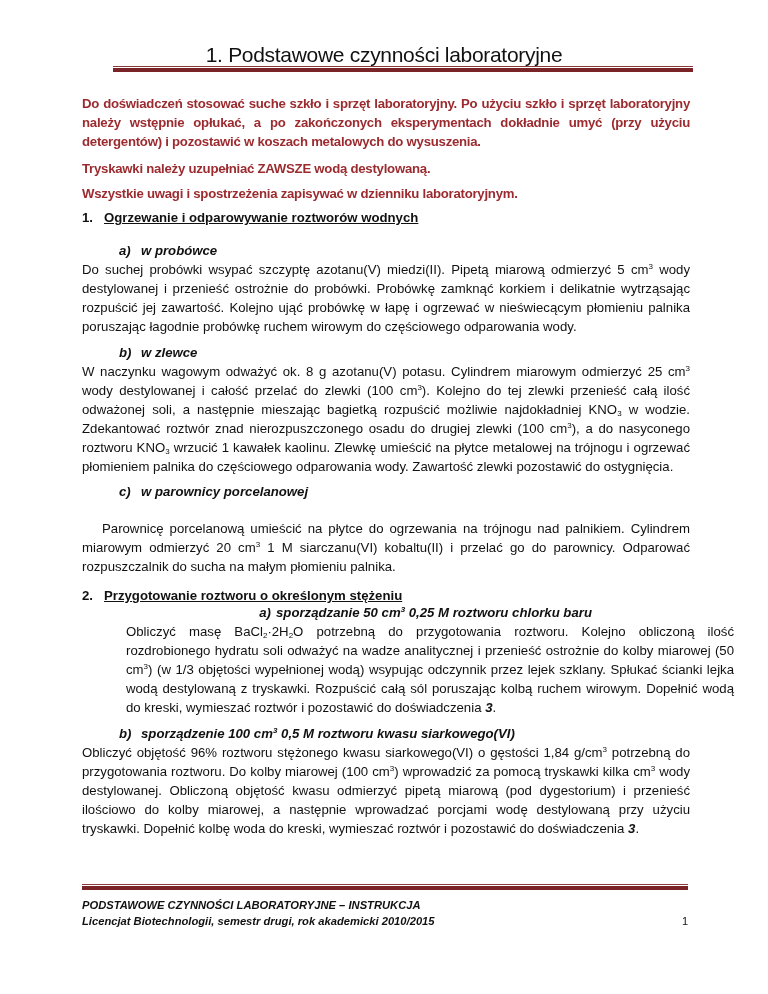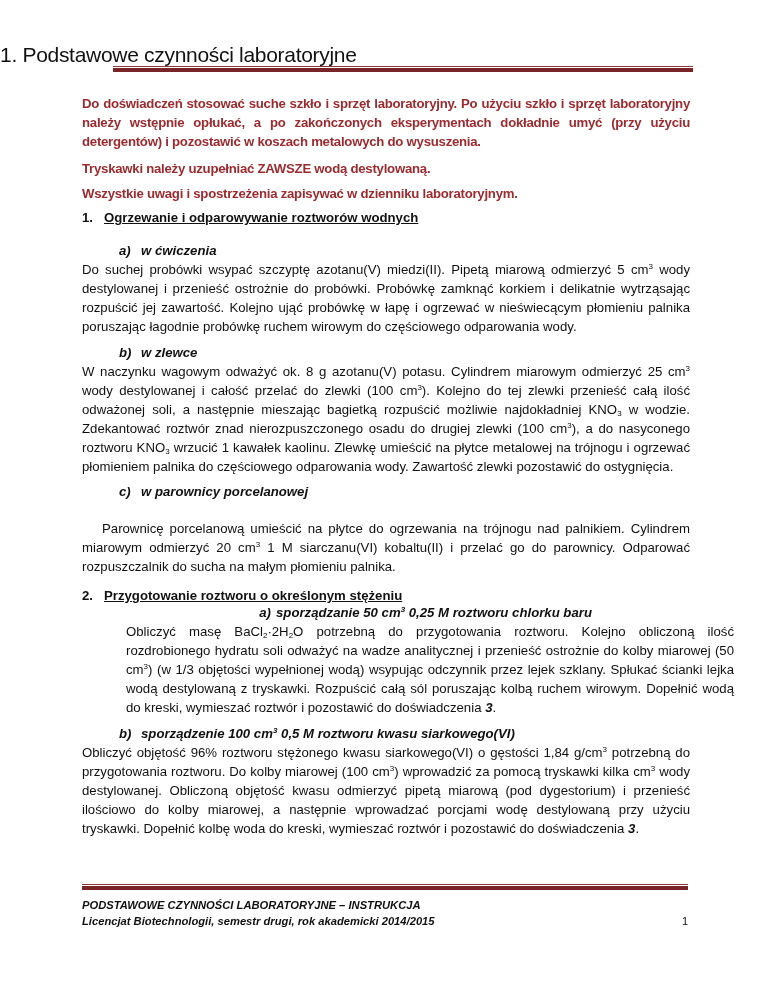--- a/index.html
+++ b/index.html
@@ -1,18 +1,18 @@
 <!DOCTYPE html>
 <html><head>
 <meta charset="utf-8">
 <style>
   html, body { margin: 0; padding: 0; background: #ffffff; }
   body { width: 768px; height: 994px; position: relative; overflow: hidden;
          font-family: "Liberation Sans", sans-serif; color: #111; }
-  .page-title { position: absolute; top: 43px; left: 0; width: 768px; 
+  .page-title { position: absolute; top: 43px; left: 0; width: 768px; text-align: center;
                 font-size: 21px; letter-spacing: -0.3px; color: #111; }
   .title-rule-thin { position: absolute; top: 66px; left: 113px; width: 580px; height: 1px; background: #8a3a3a; }
   .title-rule-thick { position: absolute; top: 68px; left: 113px; width: 580px; height: 4px; background: #7b2427; }
   .content { position: absolute; left: 82px; width: 608px; font-size: 13.2px; line-height: 18.9px; }
   .red { color: #9b2b2f; font-weight: bold; letter-spacing: -0.25px; }
   .just { text-align: justify; }
   p { margin: 0; }
   .sec-heading { font-weight: bold; font-size: 13.2px; }
   .sec-heading .num { display: inline-block; width: 22px; }
   .sec-heading .ttl { text-decoration: underline; }
@@ -42,21 +42,21 @@
 </div>
 <div class="content red" style="top:185px;">
   <p>Wszystkie uwagi i spostrzeżenia zapisywać w dzienniku laboratoryjnym.</p>
 </div>
 
 <div class="content sec-heading" style="top:209px;">
   <span class="num">1.</span><span class="ttl">Ogrzewanie i odparowywanie roztworów wodnych</span>
 </div>
 
 <div class="content sub-heading" style="top:242px;">
-  <span class="lbl">a)</span><span>w ćwiczenia</span>
+  <span class="lbl">a)</span><span>w probówce</span>
 </div>
 <div class="content just" style="top:261px;">
   <p><span>Do suchej probówki wsypać szczyptę azotanu(V) miedzi(II). Pipetą miarową odmierzyć 5 cm</span><sup>3</sup><span> wody destylowanej i przenieść ostrożnie do probówki. Probówkę zamknąć korkiem i delikatnie wytrząsając rozpuścić jej zawartość. Kolejno ująć probówkę w łapę i ogrzewać w nieświecącym płomieniu palnika poruszając łagodnie probówkę ruchem wirowym do częściowego odparowania wody.</span></p>
 </div>
 
 <div class="content sub-heading" style="top:344px;">
   <span class="lbl">b)</span><span>w zlewce</span>
 </div>
 <div class="content just" style="top:363px;">
   <p><span>W naczynku wagowym odważyć ok. 8 g azotanu(V) potasu. Cylindrem miarowym odmierzyć 25 cm</span><sup>3</sup><span> wody destylowanej i całość przelać do zlewki (100 cm</span><sup>3</sup><span>). Kolejno do tej zlewki przenieść całą ilość odważonej soli, a następnie mieszając bagietką rozpuścić możliwie najdokładniej KNO</span><sub>3</sub><span> w wodzie. Zdekantować roztwór znad nierozpuszczonego osadu do drugiej zlewki (100 cm</span><sup>3</sup><span>), a do nasyconego roztworu KNO</span><sub>3</sub><span> wrzucić  1 kawałek kaolinu. Zlewkę umieścić na płytce metalowej na trójnogu i ogrzewać  płomieniem palnika do częściowego odparowania wody. Zawartość zlewki pozostawić do ostygnięcia.</span></p>
@@ -84,15 +84,15 @@
   <span class="lbl">b)</span><span>sporządzenie 100 cm</span><sup>3</sup><span> 0,5 M roztworu kwasu siarkowego(VI)</span>
 </div>
 <div class="content just" style="top:744px;">
   <p><span>Obliczyć objętość 96% roztworu stężonego kwasu siarkowego(VI) o gęstości 1,84 g/cm</span><sup>3</sup><span> potrzebną do przygotowania roztworu. Do kolby miarowej (100 cm</span><sup>3</sup><span>) wprowadzić za pomocą tryskawki kilka cm</span><sup>3</sup><span> wody destylowanej. Obliczoną objętość kwasu odmierzyć pipetą miarową (pod dygestorium) i przenieść ilościowo do kolby miarowej, a następnie wprowadzać porcjami wodę destylowaną przy użyciu tryskawki. Dopełnić kolbę woda do kreski, wymieszać roztwór i pozostawić do doświadczenia </span><b><i>3</i></b><span>.</span></p>
 </div>
 
 <div class="footer-rule-thin"></div>
 <div class="footer-rule-thick"></div>
 <div class="footer">
   <div class="l1">PODSTAWOWE CZYNNOŚCI LABORATORYJNE – INSTRUKCJA</div>
-  <div class="l3">Licencjat Biotechnologii, semestr drugi, rok akademicki 2014/2015</div>
+  <div class="l3">Licencjat Biotechnologii, semestr drugi, rok akademicki 2010/2015</div>
   <span class="page-num">1</span>
 </div>
 
 </body></html>

